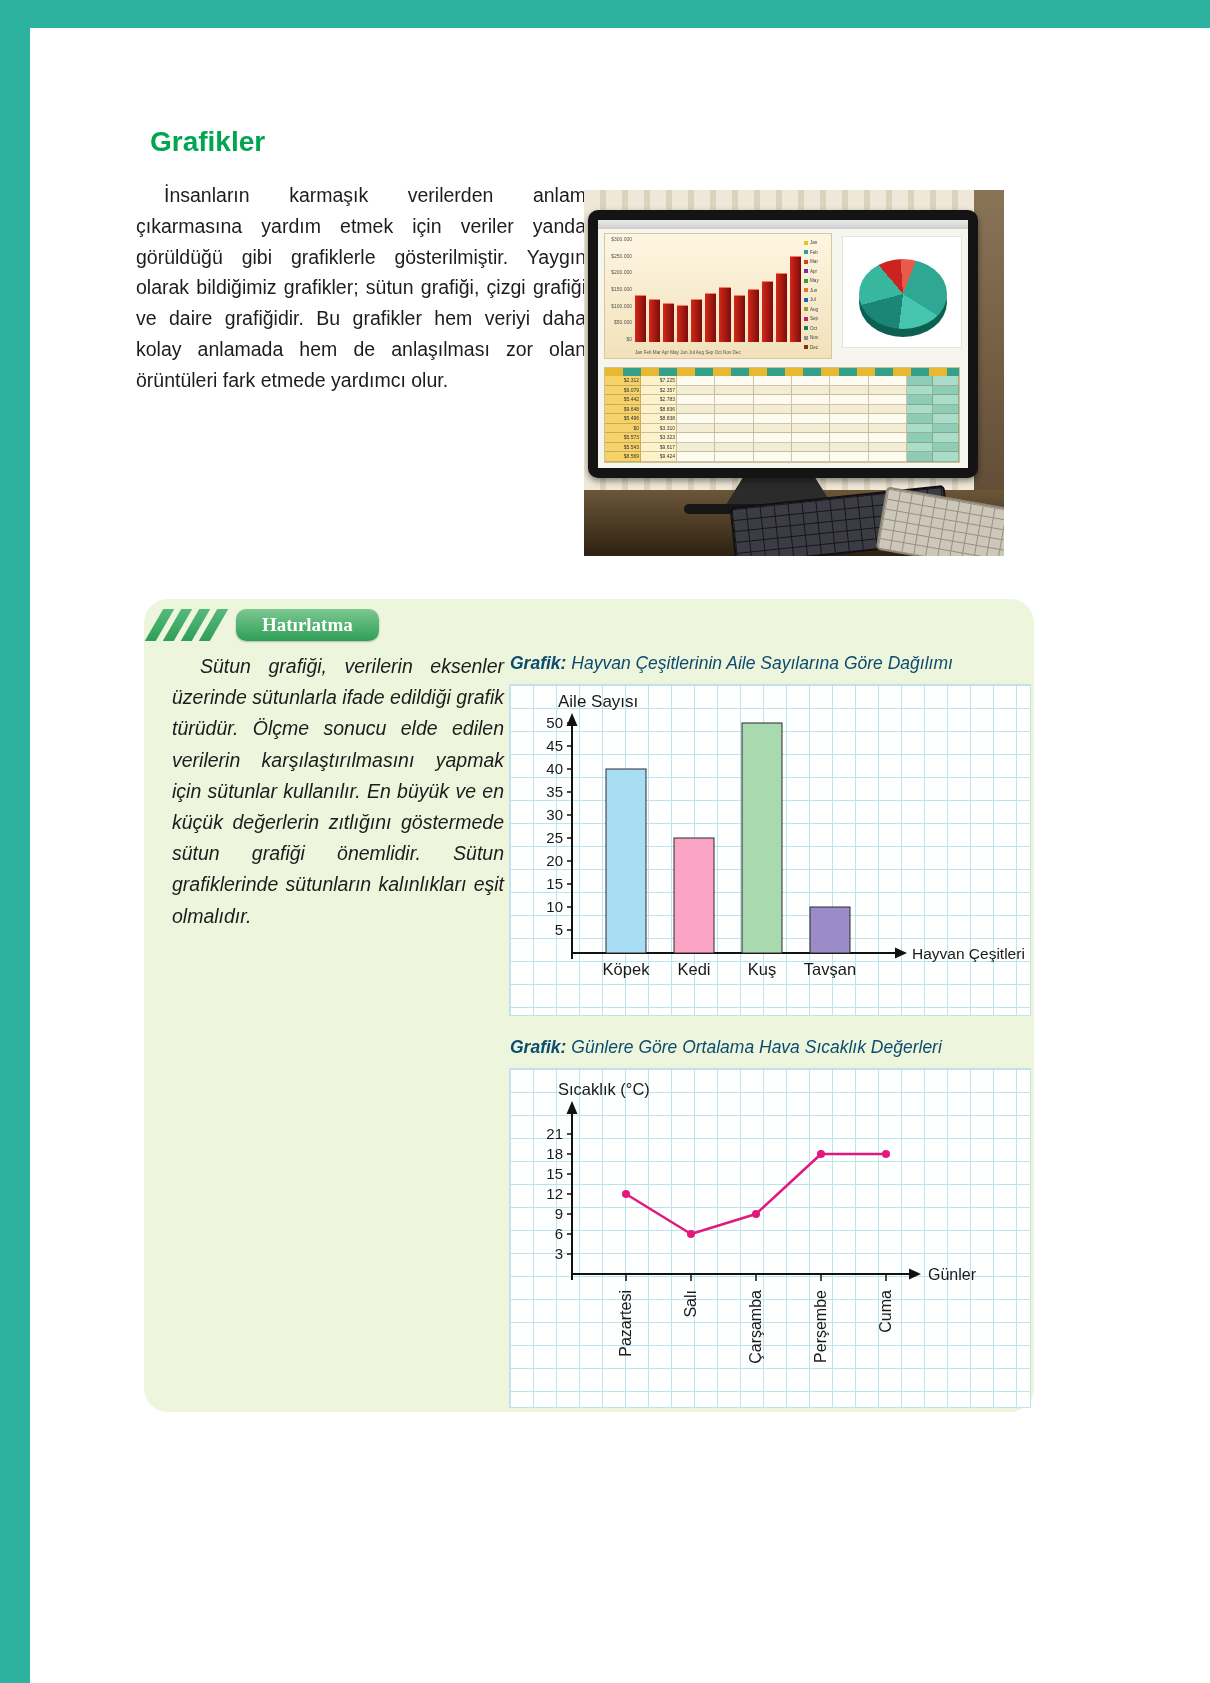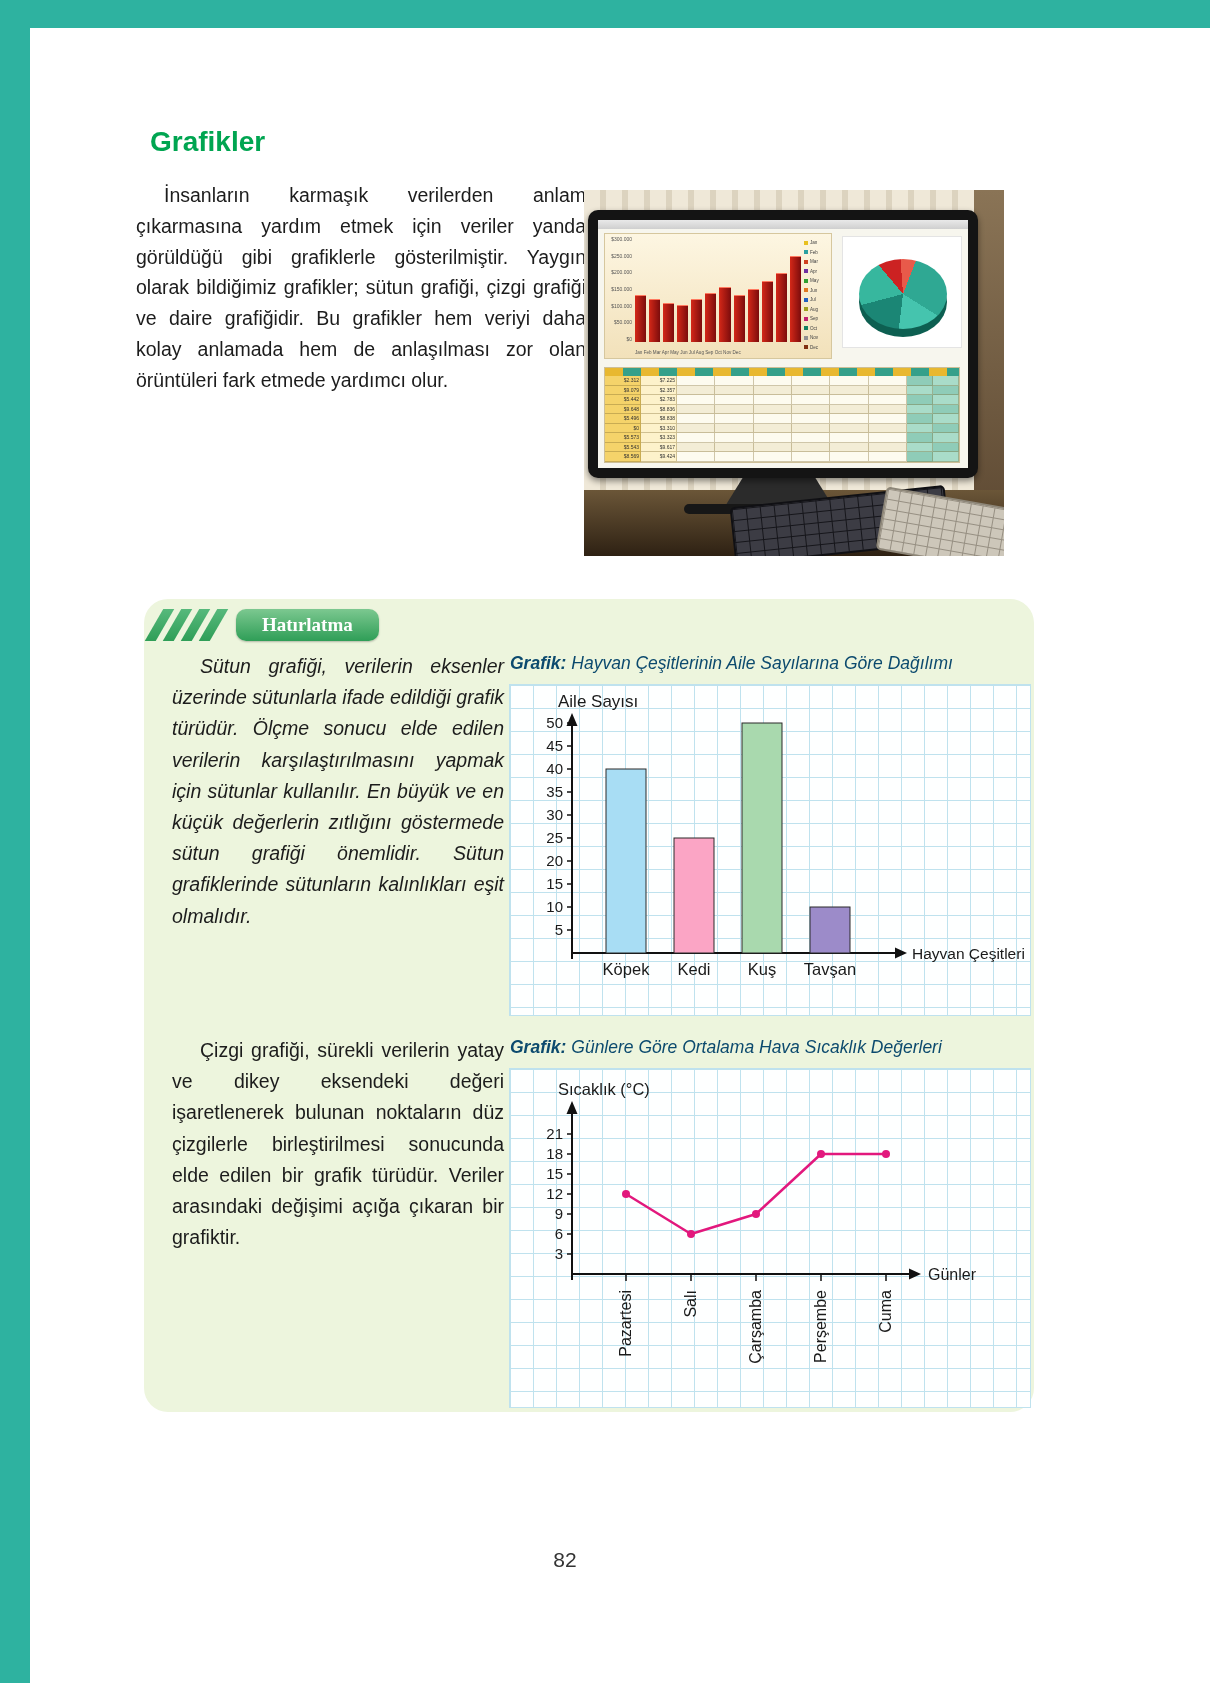--- a/index.html
+++ b/index.html
@@ -350,21 +350,20 @@
           <text x="116" y="290" font-size="16.5" text-anchor="middle">Köpek</text>
           <rect x="164" y="153" width="40" height="114.99999999999999" fill="#fba5c5" stroke="#2a2a2a" stroke-width="1"></rect>
           <text x="184" y="290" font-size="16.5" text-anchor="middle">Kedi</text>
           <rect x="232" y="38.00000000000003" width="40" height="229.99999999999997" fill="#a9d9ae" stroke="#2a2a2a" stroke-width="1"></rect>
           <text x="252" y="290" font-size="16.5" text-anchor="middle">Kuş</text>
           <rect x="300" y="222" width="40" height="46" fill="#9c8bc9" stroke="#2a2a2a" stroke-width="1"></rect>
           <text x="320" y="290" font-size="16.5" text-anchor="middle">Tavşan</text>
         </svg>
     </div>
 
-    <p class="rtext t2">Çizgi grafiği, sürekli verilerin yatay ve dikey eksendeki değeri işaretlenerek bulunan noktaların düz çizgilerle birleştirilmesi sonucunda elde edilen bir grafik türüdür. Veriler arasındaki değişimi açığa çıkaran bir grafiktir.</p>
 
     <div class="cap c2">
       <span class="capb">Grafik:</span>
       <span>Günlere Göre Ortalama Hava Sıcaklık Değerleri</span>
     </div>
     <div class="panel p2">
       <svg id="lineChart" width="520" height="338" viewBox="0 0 520 338">
           <line x1="62" y1="211" x2="62" y2="44" stroke="#111" stroke-width="2"></line>
           <polygon points="62,32 56.5,45 67.5,45" fill="#111"></polygon>
           <text x="48" y="26" font-size="16.5">Sıcaklık (°C)</text>
@@ -398,14 +397,13 @@
           <polyline points="116,125 181,165 246,145 311,85 376,85" fill="none" stroke="#e2187d" stroke-width="2.5" stroke-linejoin="round"></polyline>
           <circle cx="116" cy="125" r="4" fill="#e2187d"></circle>
           <circle cx="181" cy="165" r="4" fill="#e2187d"></circle>
           <circle cx="246" cy="145" r="4" fill="#e2187d"></circle>
           <circle cx="311" cy="85" r="4" fill="#e2187d"></circle>
           <circle cx="376" cy="85" r="4" fill="#e2187d"></circle>
         </svg>
     </div>
   </div>
 
-  <div class="pagenum">82</div>
 </div>
 
 </body></html>

